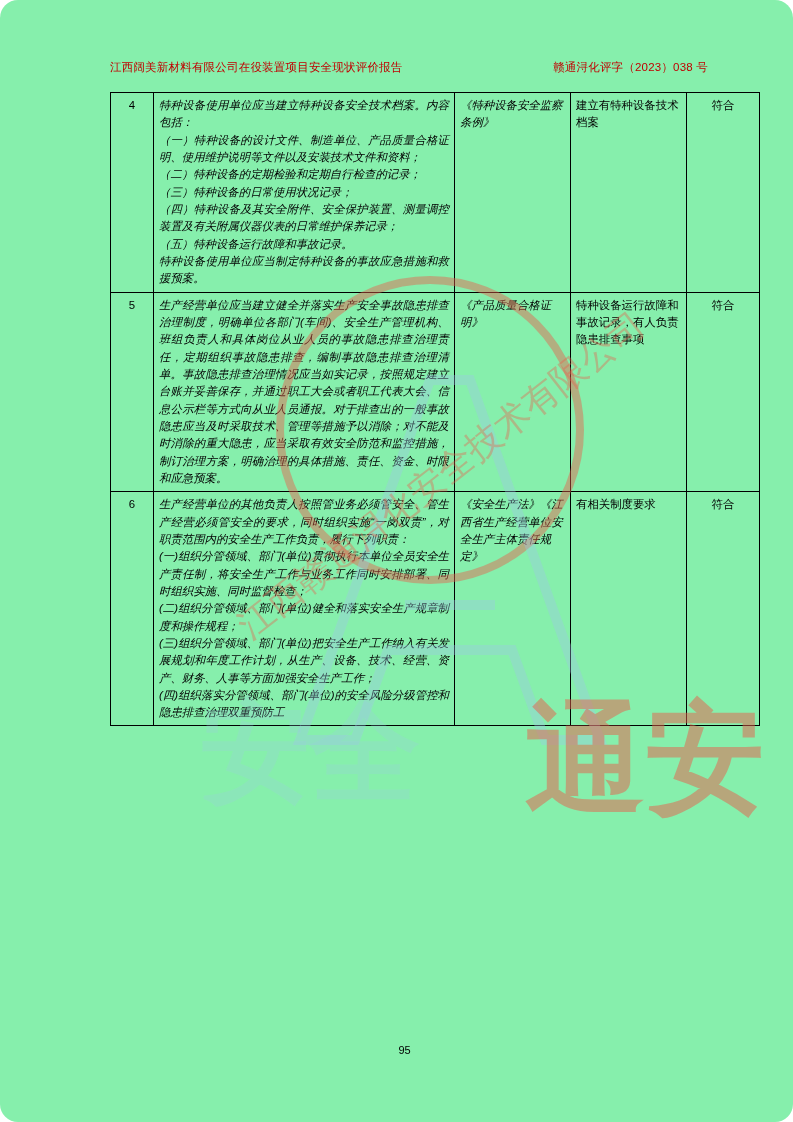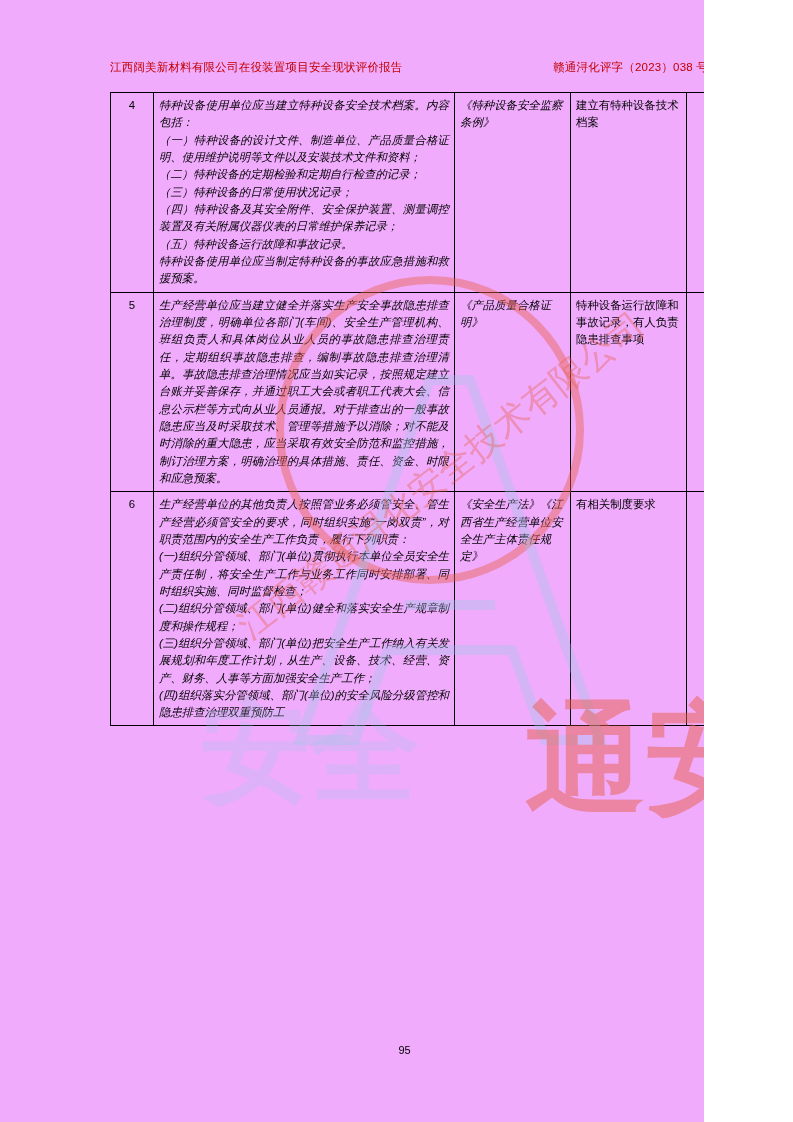--- a/index.html
+++ b/index.html
@@ -5,25 +5,26 @@
   html, body {
     margin: 0;
     padding: 0;
     background: #ffffff;
   }
   body {
     font-family: "Liberation Sans", "DejaVu Sans", sans-serif;
   }
   .page {
     position: relative;
-    width: 704px;
+    width: 793px;
     height: 1122px;
-    background: #f0abfc;
+    background: #86efac;
     overflow: hidden;
     box-sizing: border-box;
+    border-radius: 18px;
   }
 
   
   .page-header {
     position: absolute;
     top: 60px;
     left: 110px;
     width: 598px;
     display: flex;
     justify-content: space-between;

